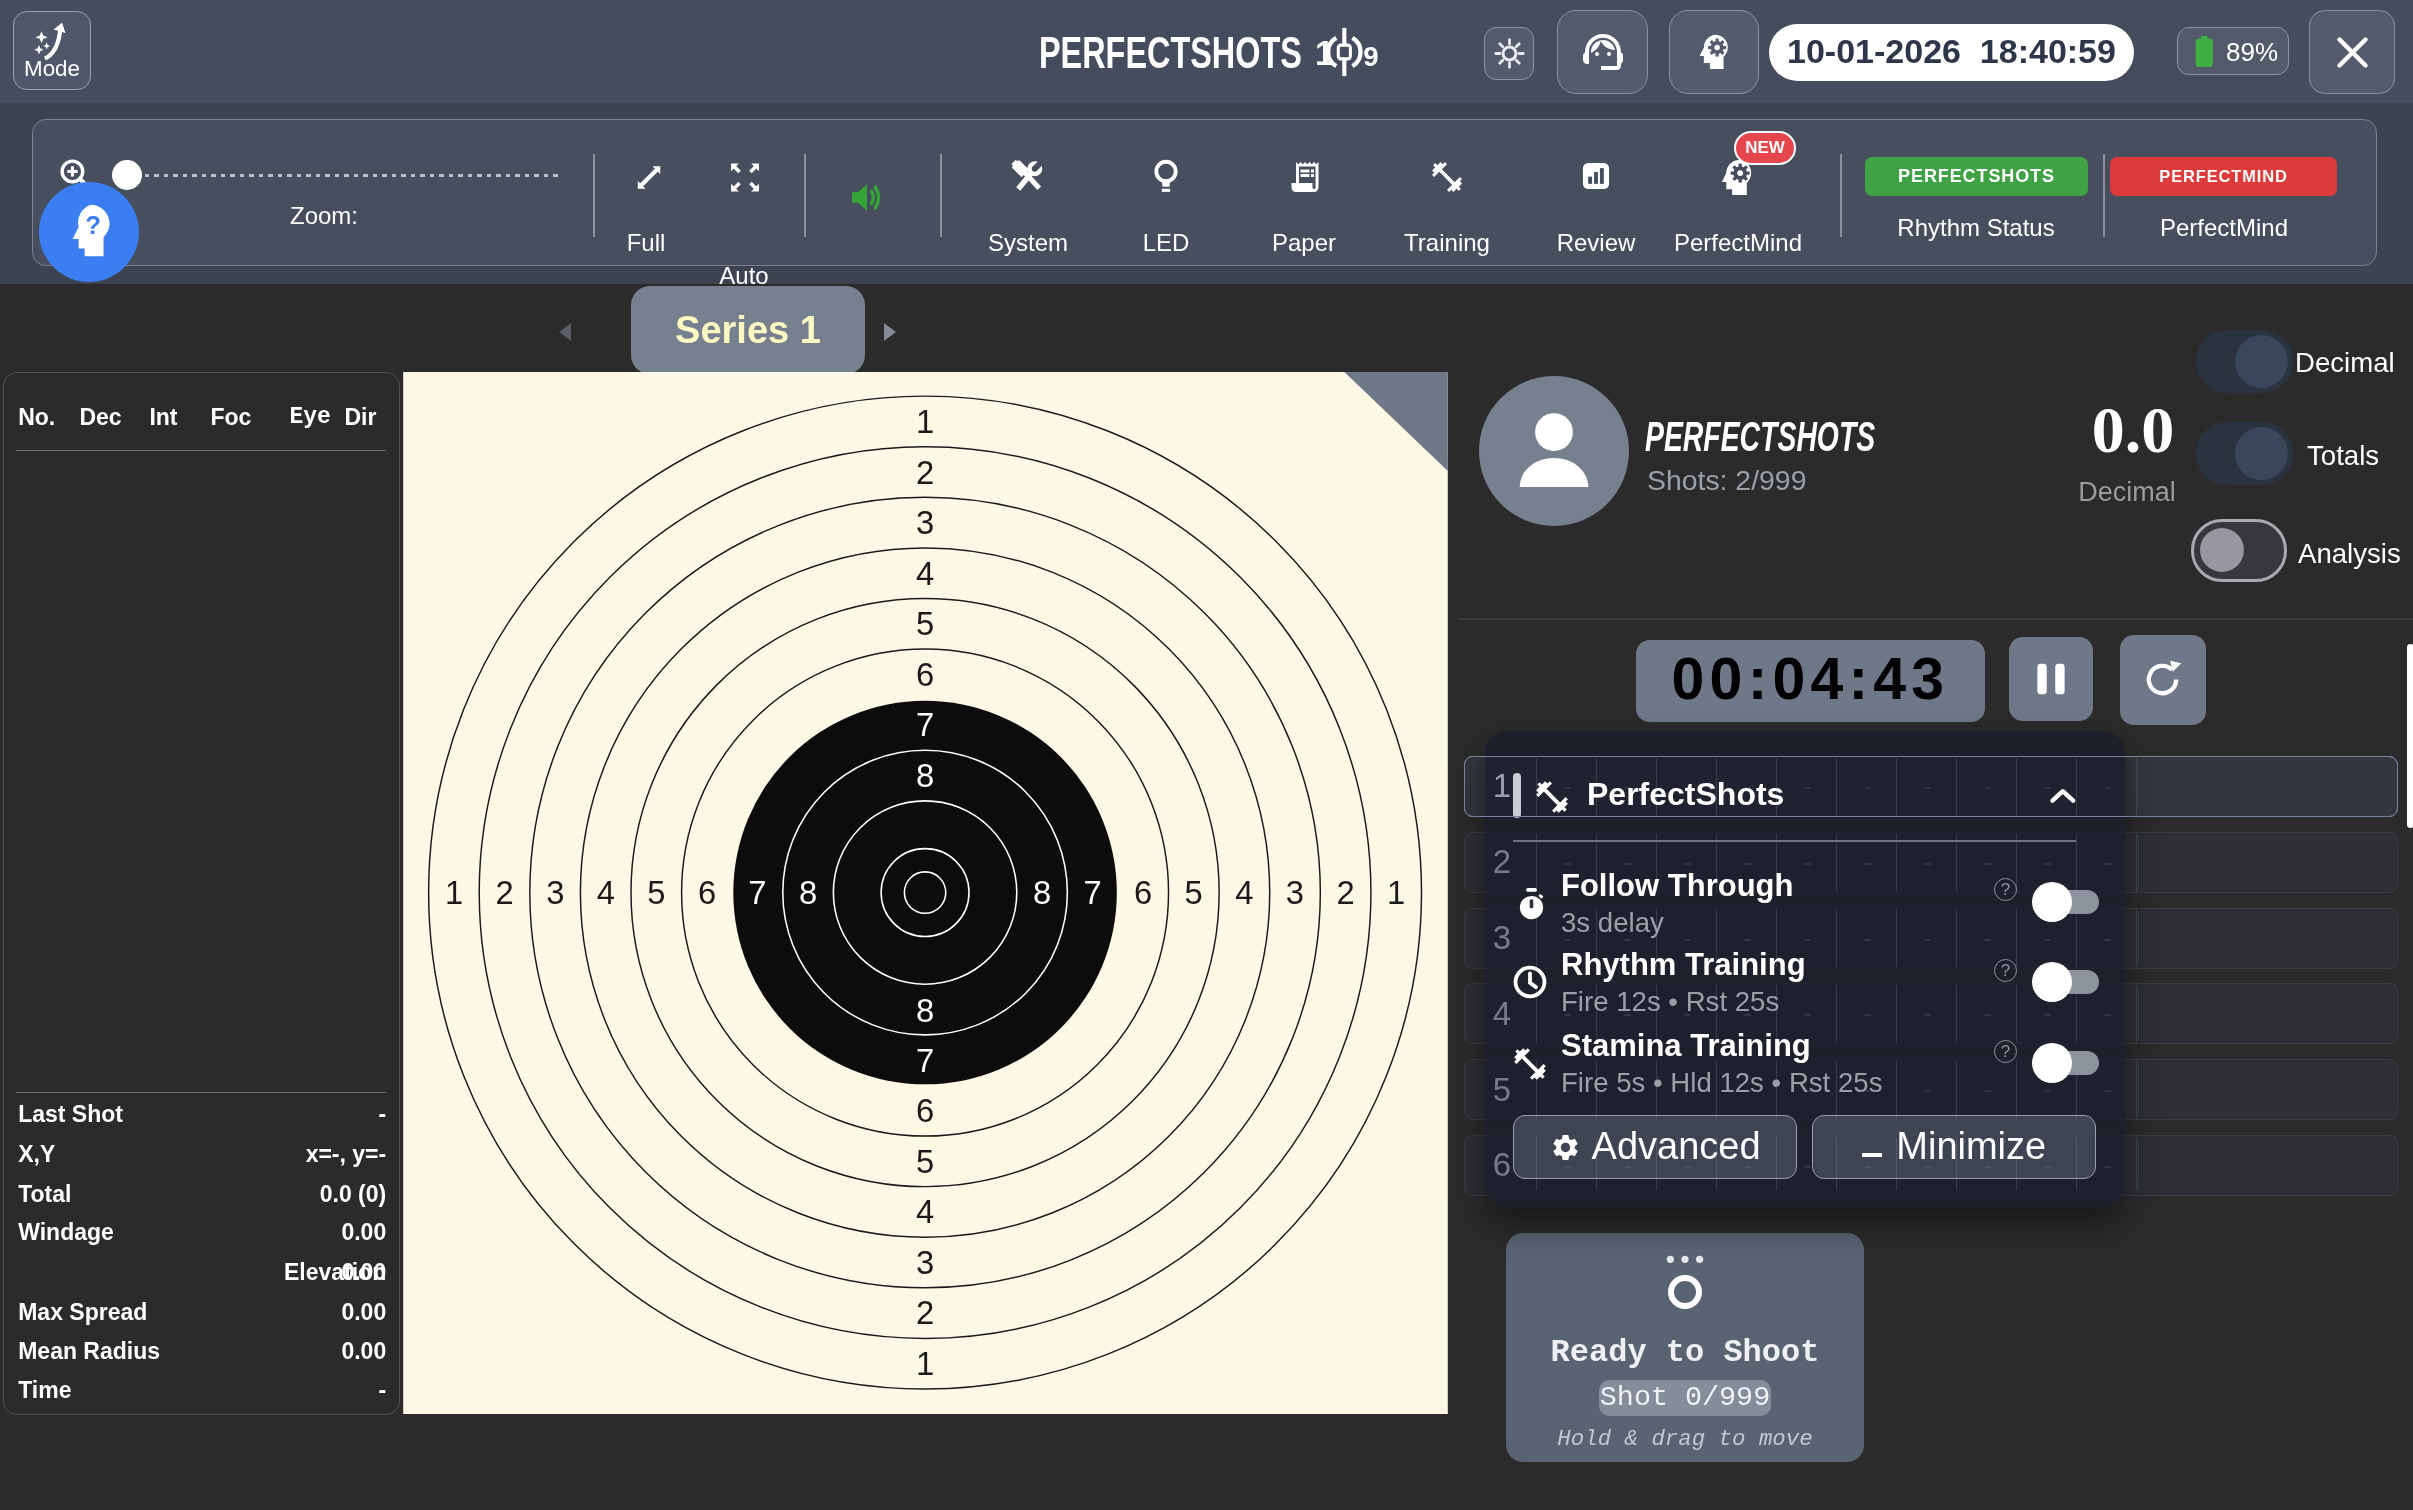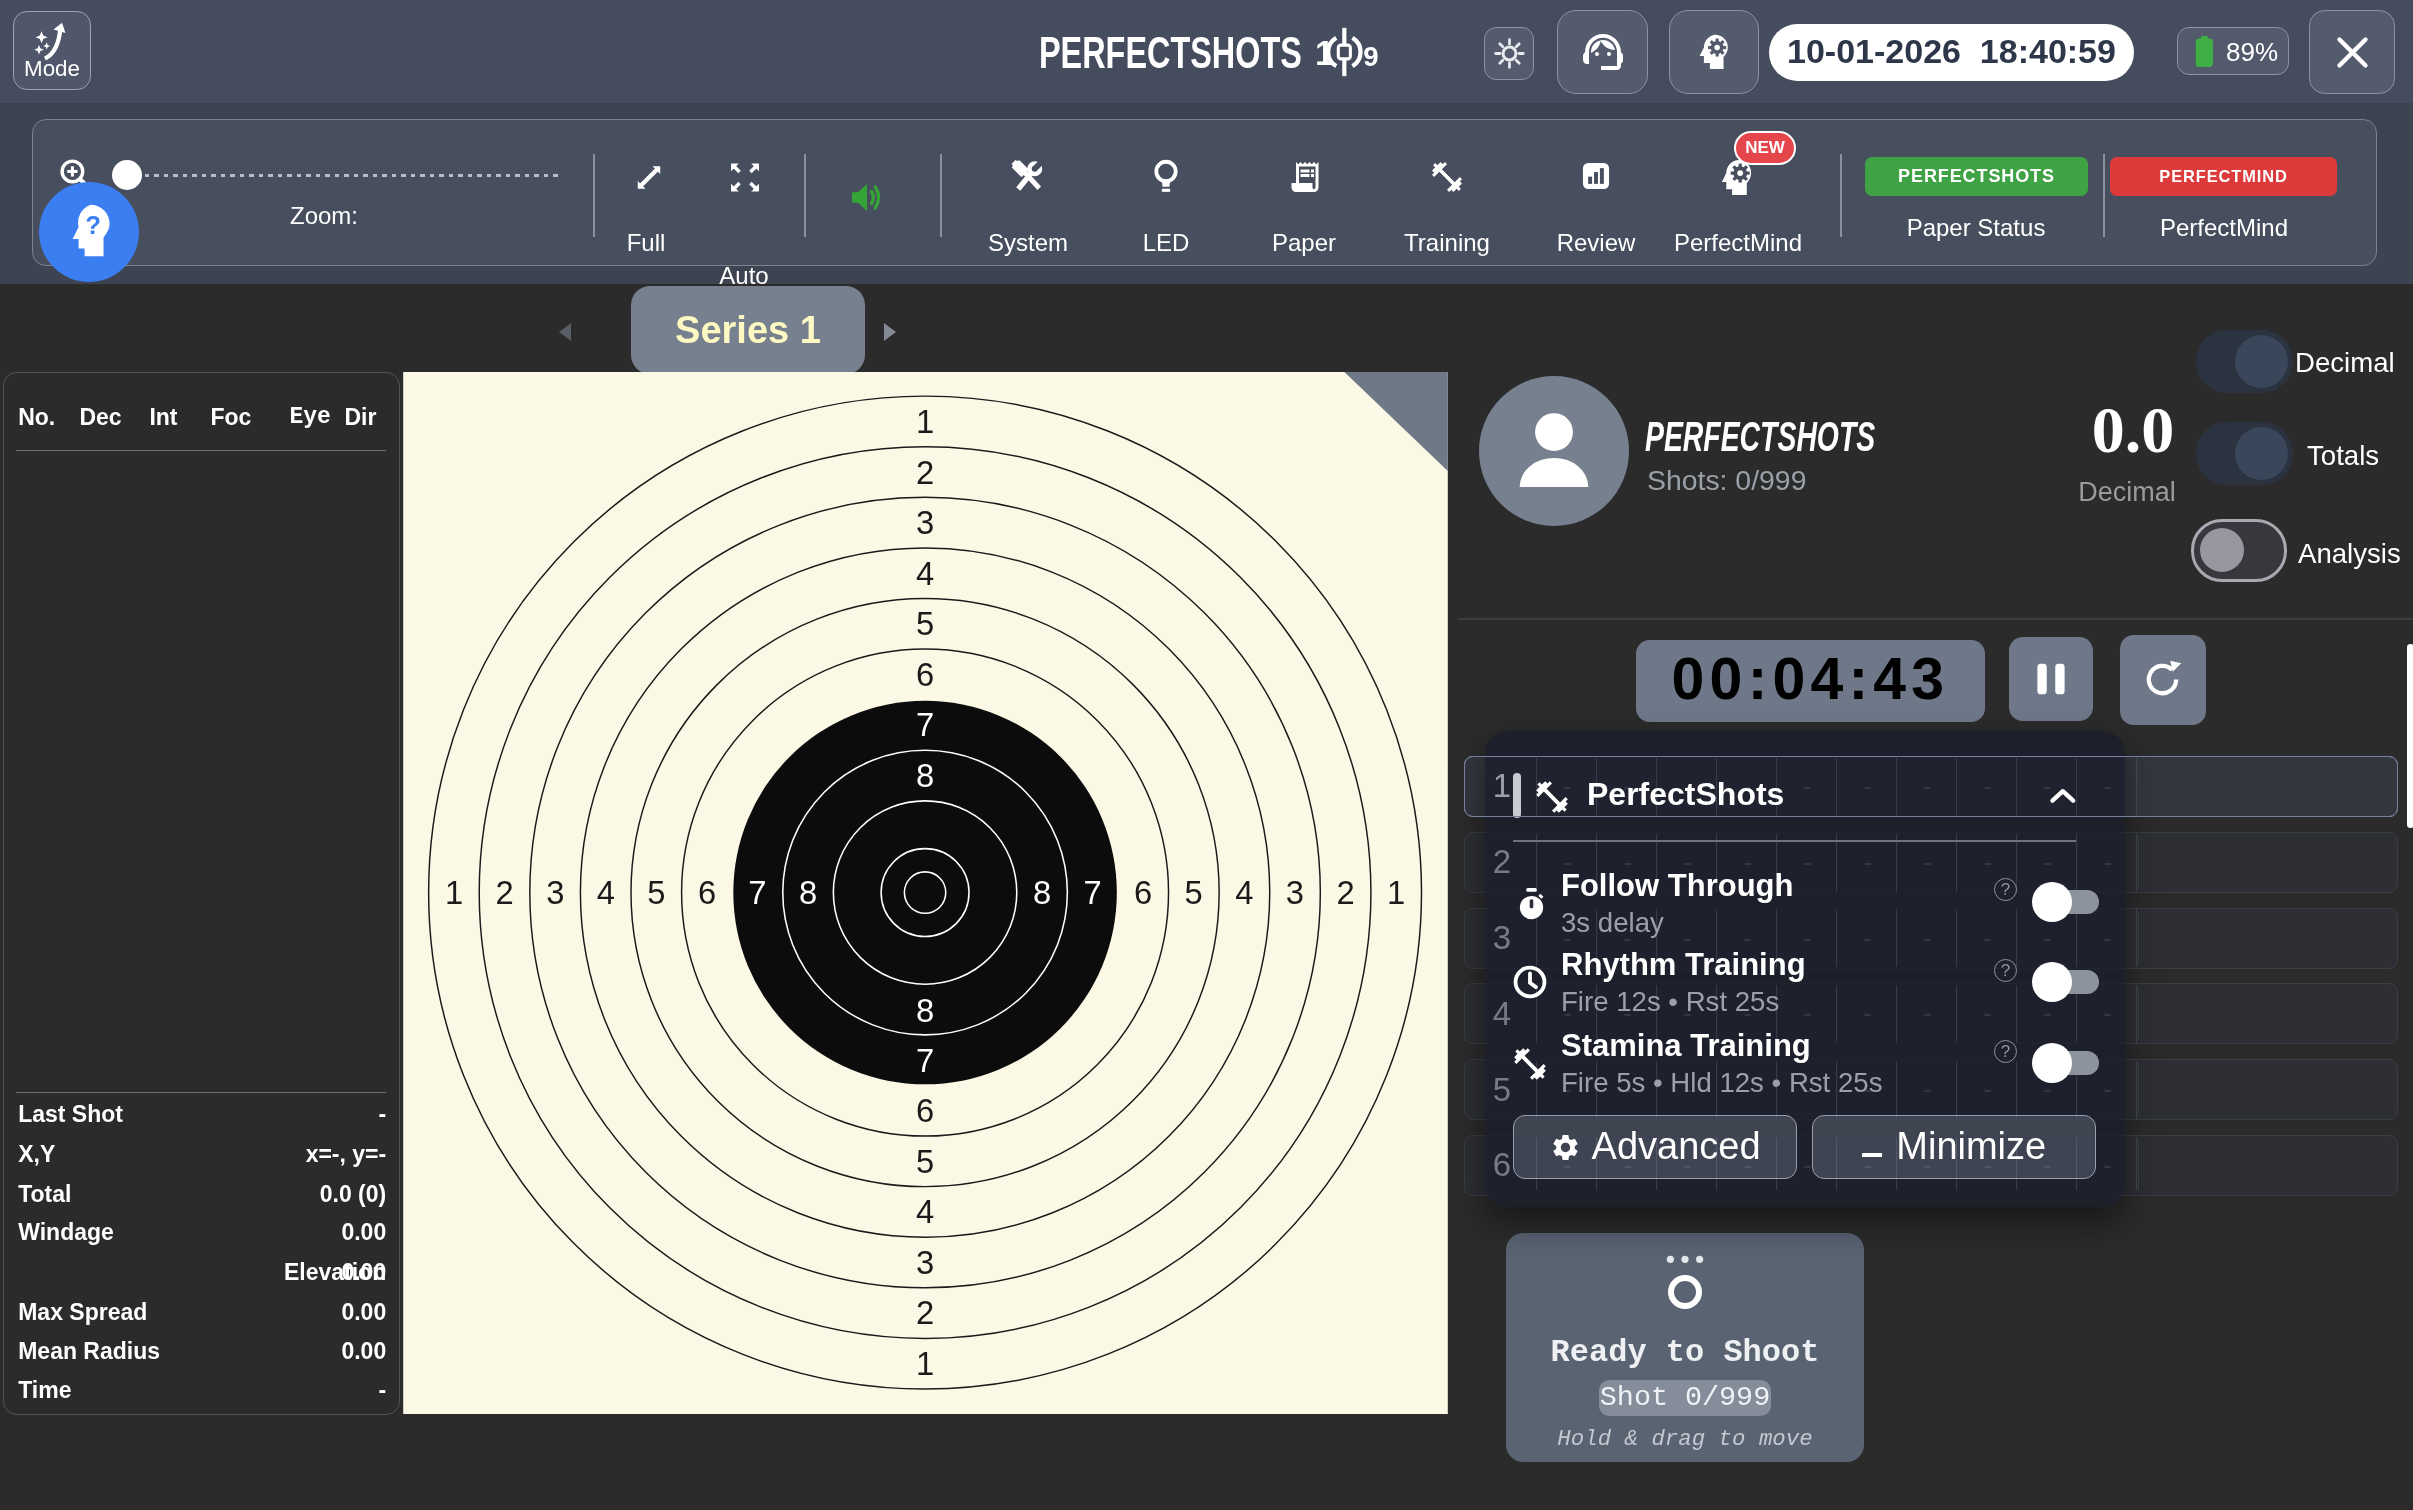--- a/index.html
+++ b/index.html
@@ -312,21 +312,21 @@
           <rect x="7" y="-2.2" width="6" height="4.4" transform="rotate(45)"></rect>
       </g>
       <circle r="4" fill="#fff"></circle>
     </g>
   </svg>
   <div class="btnlab" style="left:1738px;">PerfectMind</div>
   <div id="newbadge" class="abs">NEW</div>
 
   <div class="vdiv" style="left:1840px;"></div>
   <div id="psbtn" class="abs">PERFECTSHOTS</div>
-  <div class="btnlab" style="left:1976px; top:214px;">Paper Status</div>
+  <div class="btnlab" style="left:1976px; top:214px;">Rhythm Status</div>
   <div class="vdiv" style="left:2103px;"></div>
   <div id="pmbtn" class="abs">PERFECTMIND</div>
   <div class="btnlab" style="left:2224px; top:214px;">PerfectMind</div>
 
   <div id="helpcirc" class="abs">
     <svg style="position:absolute; left:29px; top:20.7px;" width="47" height="55" viewBox="0 0 54 64">
       <path d="M26 2 a22 22 0 0 1 22 22 c0 7 -3.5 11 -7 16 l0 22 l-22 0 l0 -9 l-7 0 l0 -11 l-7 0 l7 -14 a22 22 0 0 1 14 -26 Z" fill="#fff"></path>
       <text x="29" y="36" font-size="30" font-weight="bold" fill="#3b7ef2" text-anchor="middle" font-family="Liberation Sans, sans-serif">?</text>
     </svg>
   </div>
@@ -419,21 +419,21 @@
     </div>
   <div class="toglabel" style="left:2295px; top:347px;">Decimal</div>
 
   <div id="avatar" class="abs">
     <svg style="position:absolute; left:37px; top:32px;" width="76" height="86" viewBox="0 0 88 100">
       <circle cx="44" cy="28" r="22" fill="#fff"></circle>
       <path d="M4 92 a40 34 0 0 1 80 0 Z" fill="#fff"></path>
     </svg>
   </div>
   <div id="psnamelogo" class="abs" style="font-size:43px; font-weight:bold; color:#fff; font-style:italic; letter-spacing:0px; transform:scale(0.66,1); transform-origin:0 50%; white-space:nowrap;">PERFECTSHOTS</div>
-  <div id="shotslbl" class="abs">Shots: 0/999</div>
+  <div id="shotslbl" class="abs">Shots: 2/999</div>
   <div id="bigscore" class="abs">0.0</div>
   <div id="bigscore-sub" class="abs">Decimal</div>
 
   <div class="toggle tog-dark abs" style="left:2196px; top:422px;">
       <div class="knob"></div>
     </div>
   <div class="toglabel" style="left:2307px; top:440px;">Totals</div>
 
   <div id="tog-analysis" class="abs toggle">
       <div class="knob"></div>

